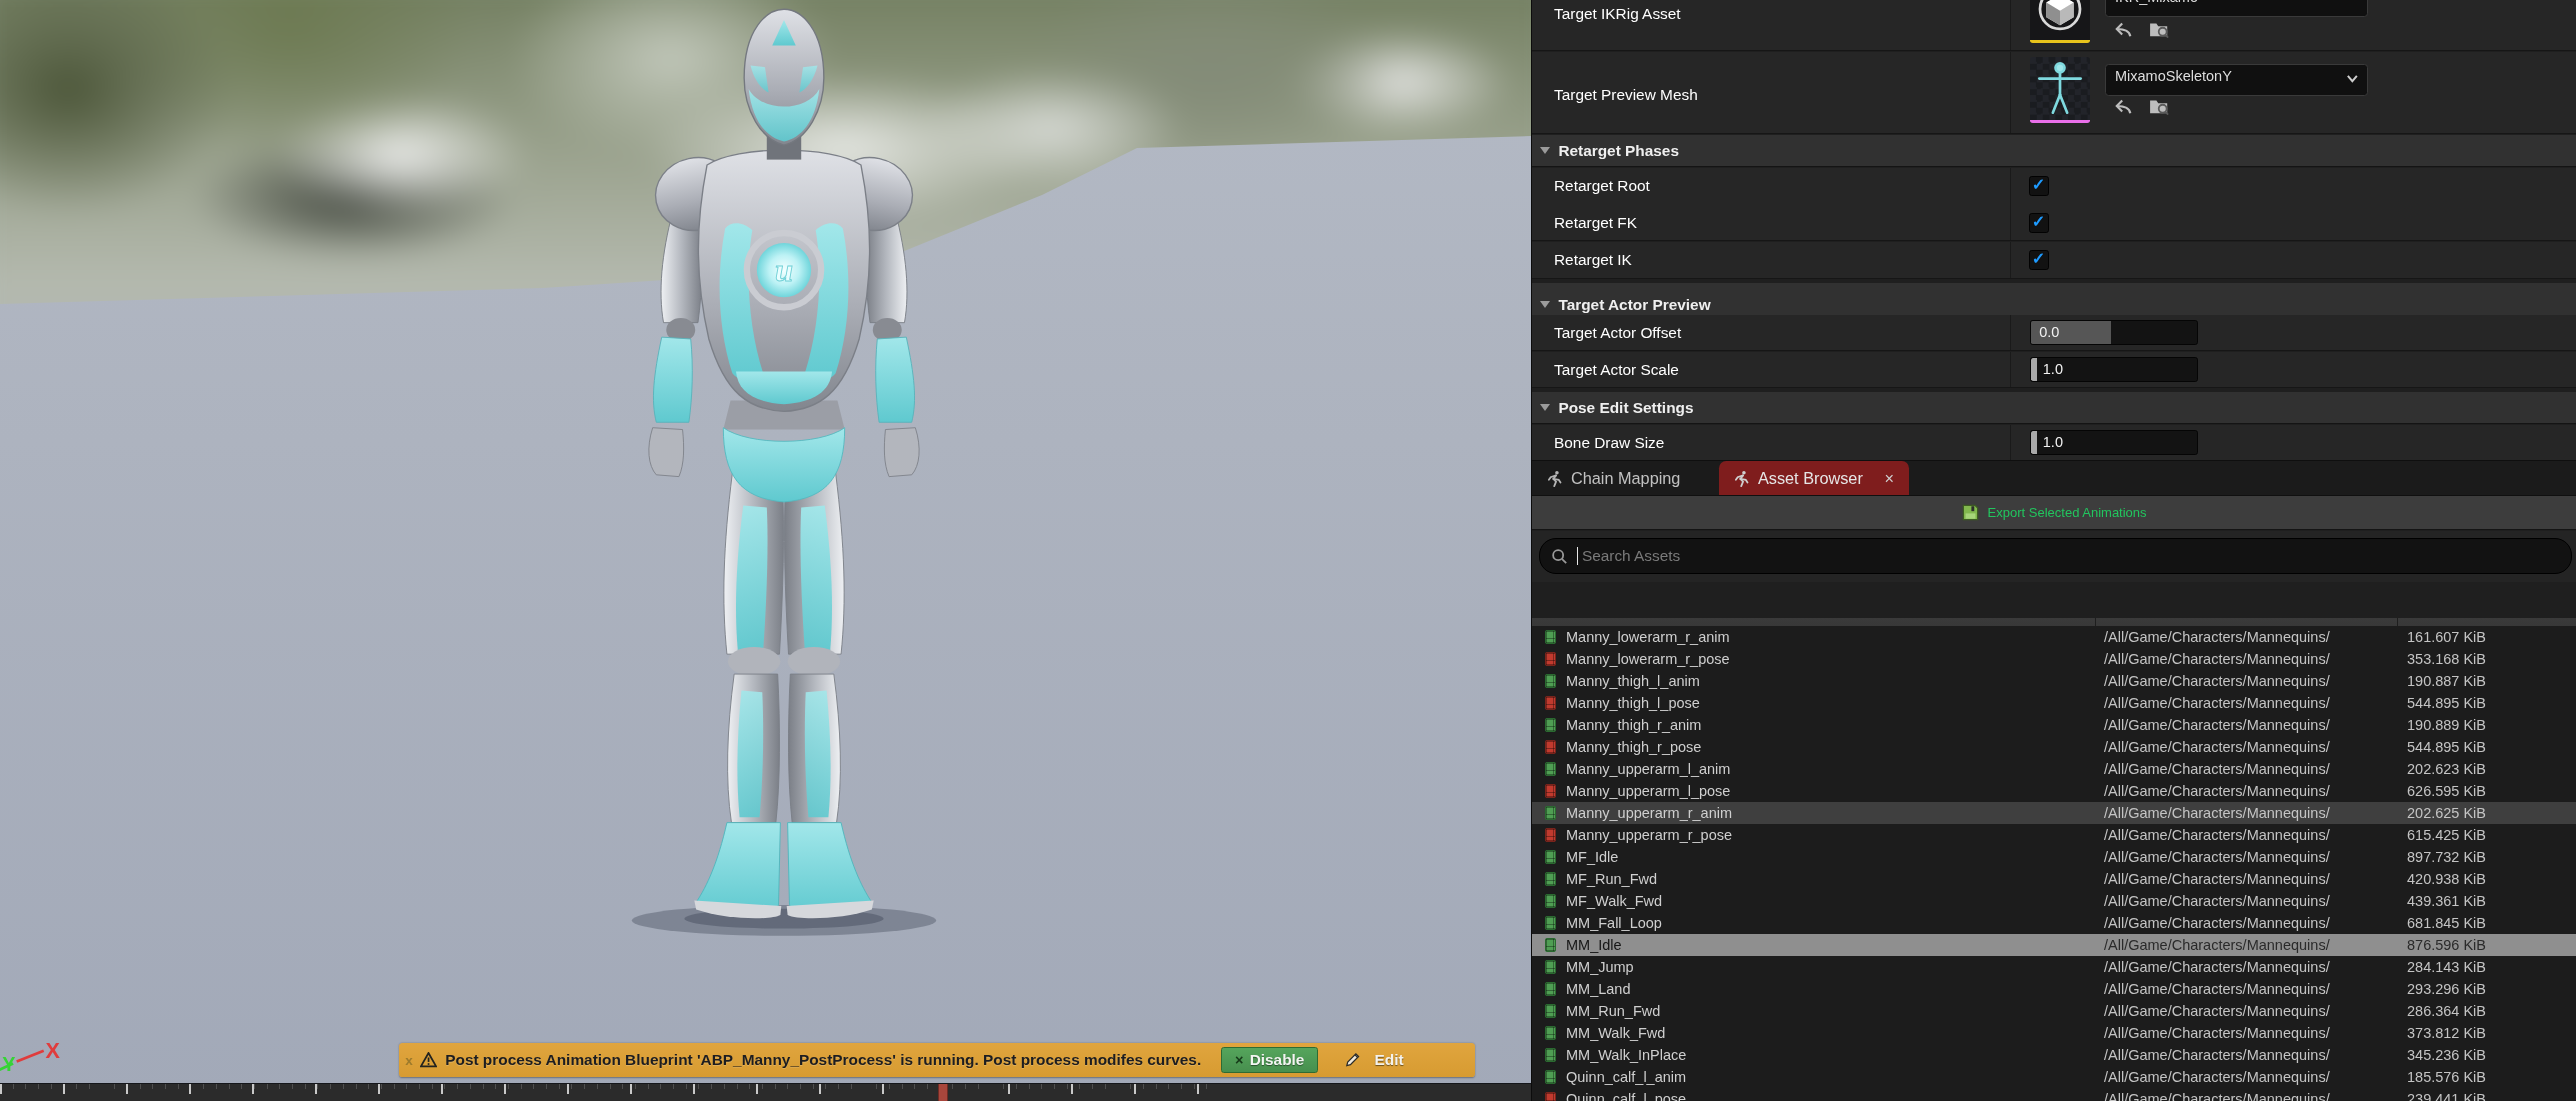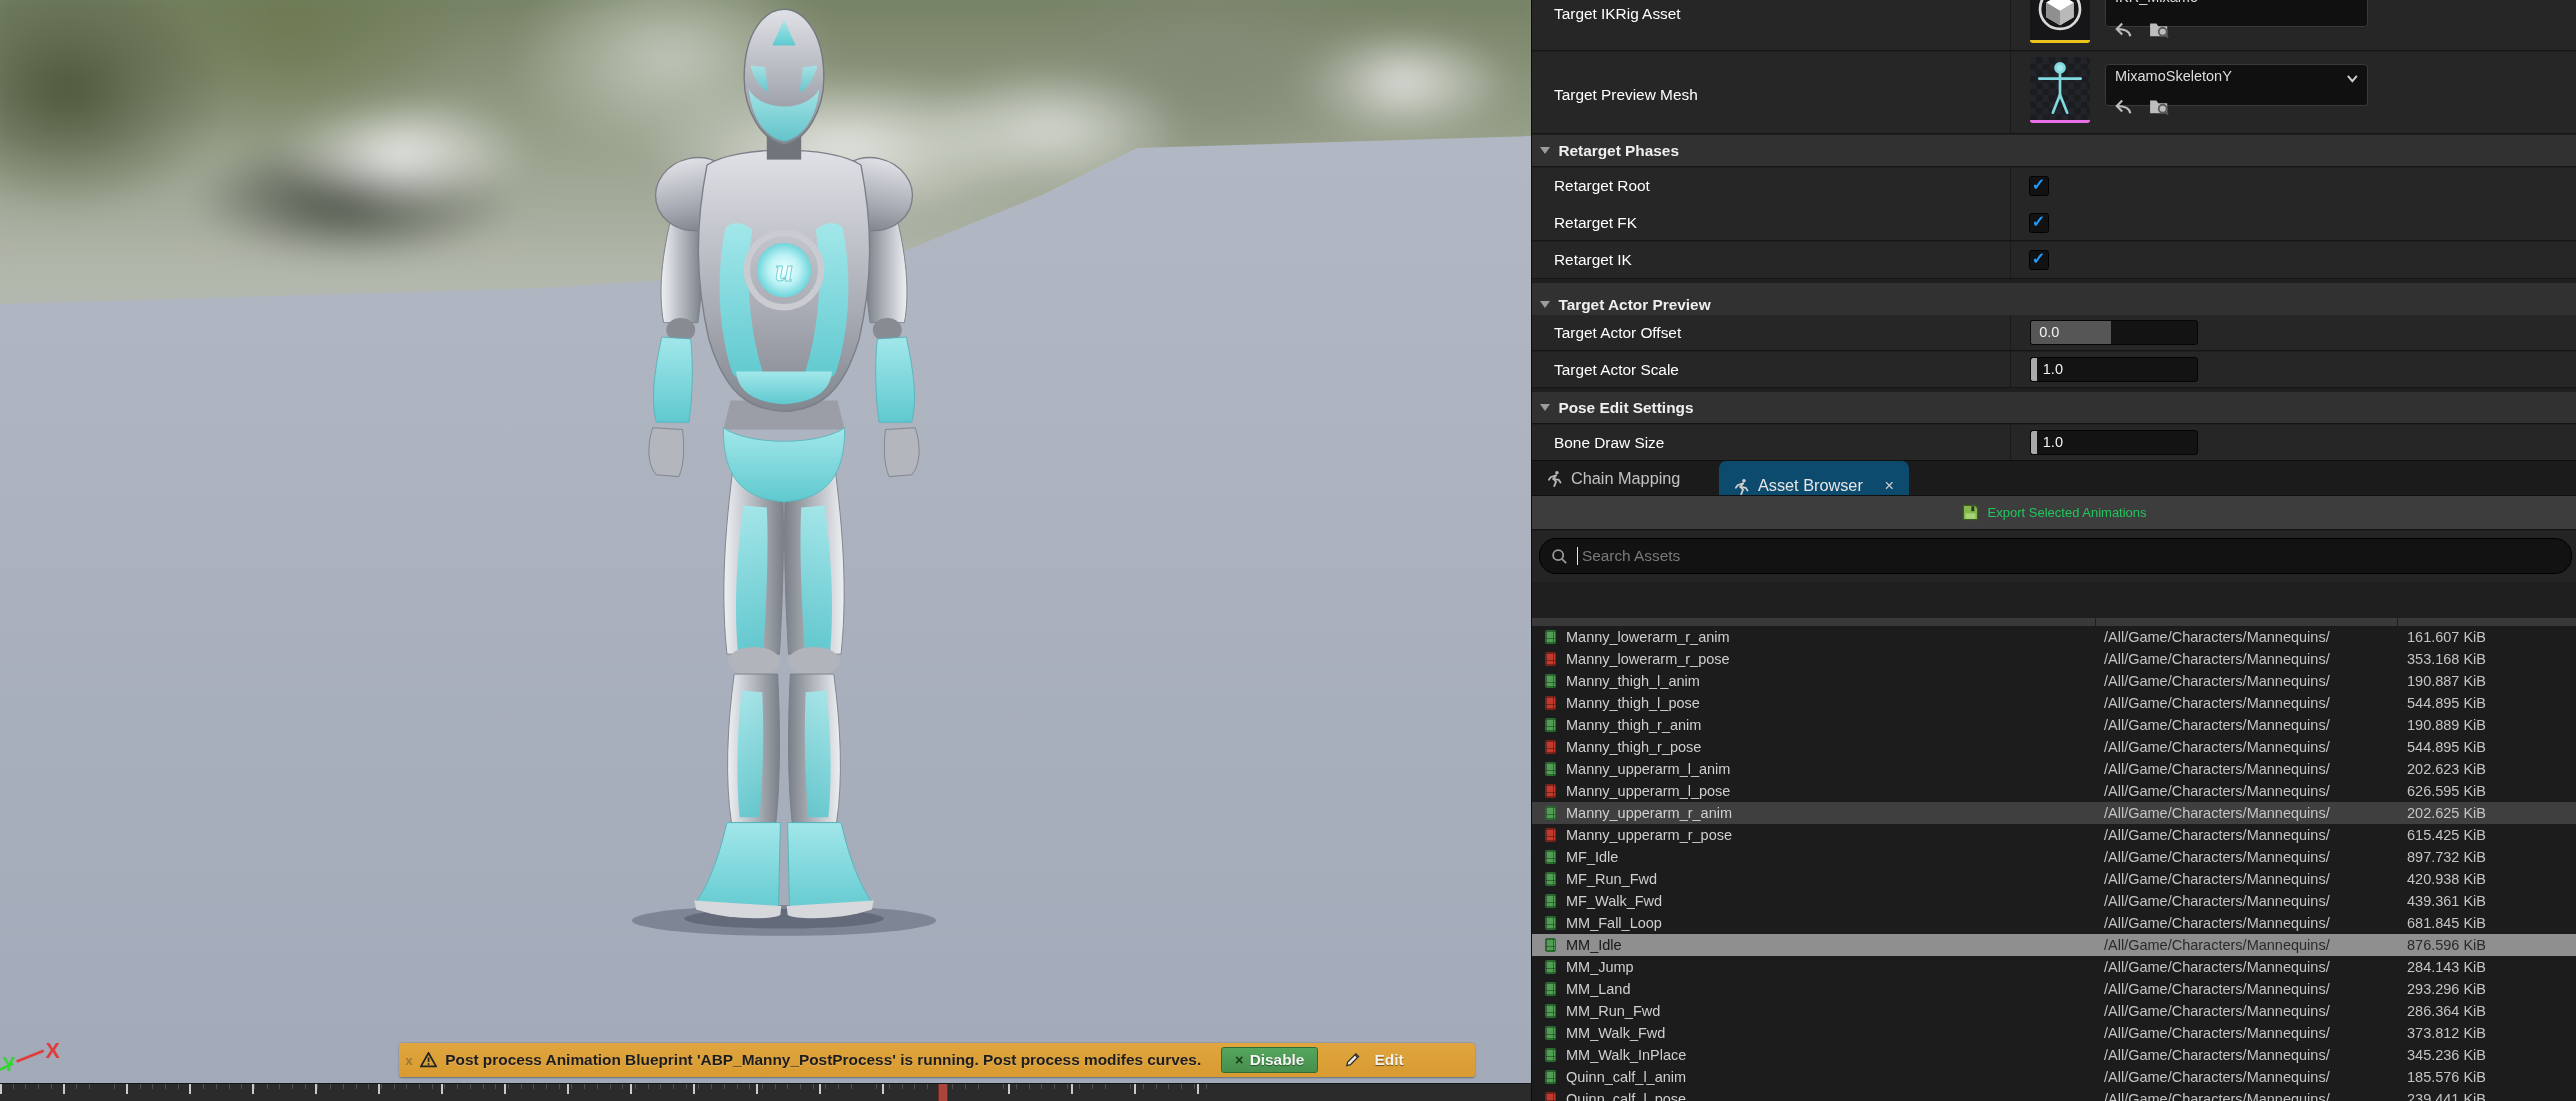--- a/index.html
+++ b/index.html
@@ -51,31 +51,31 @@
   .dlabel{position:absolute;left:22px;color:#ffffff;font-size:15.4px;}
   .cat{position:absolute;left:0;width:1045px;background:#313131;border-bottom:0.9px solid #141414;display:flex;align-items:center;box-sizing:border-box;}
   .cat .tri{width:0;height:0;border-left:5.4px solid transparent;border-right:5.4px solid transparent;border-top:7.2px solid #9b9b9b;margin:0 8.2px 0 8.2px;}
   .cat .ctitle{color:#efefef;font-weight:bold;font-size:15.4px;}
   .checkbox{position:absolute;left:497px;width:18px;height:18px;background:#121212;border:0.9px solid #020202;border-radius:2.7px;}
   .checkbox .check{position:absolute;left:1.8px;top:-1.8px;color:#1e9bff;font-size:16.3px;font-weight:bold;}
   .spin{position:absolute;left:498px;width:168px;height:24.5px;background:#131313;border:0.9px solid #050505;border-radius:2.7px;box-sizing:border-box;overflow:hidden;}
   .spin .fill{position:absolute;left:0;top:0;height:100%;background:#565656;}
   .spin .grip{position:absolute;left:0;top:0;width:6.3px;height:100%;background:#a9a9a9;border-radius:1.8px 0 0 1.8px;}
   .spin .val{position:absolute;left:8.2px;top:2.7px;color:#f2f2f2;font-size:14.5px;}
-  .combo{position:absolute;left:573px;width:263px;height:42px;background:#101010;border:0.9px solid #3a3a3a;border-radius:3.6px;box-sizing:border-box;}
+  .combo{position:absolute;left:573px;width:263px;height:32px;background:#101010;border:0.9px solid #3a3a3a;border-radius:3.6px;box-sizing:border-box;}
   .combo .cval{position:absolute;left:9px;top:3.6px;color:#dedede;font-size:14.5px;}
   .combo .chev{position:absolute;right:8.2px;top:5.4px;}
   .thumb{position:absolute;left:498px;width:60px;background:#161618;border-radius:2.7px;overflow:hidden;}
   .thumb .ubar{position:absolute;left:0;bottom:0;width:100%;height:3.6px;}
   .iconbtns{position:absolute;left:580px;display:flex;gap:12.7px;}
   .iconbtn{width:23.5px;height:22px;display:flex;align-items:center;justify-content:center;}
   
   .tabbar{position:absolute;left:0;top:460px;width:1045px;height:34px;background:#1b1b1b;border-top:1.8px solid #0f0f0f;}
   .tab{position:absolute;top:0;height:34px;display:flex;align-items:center;gap:9px;padding:0 14.5px;color:#c2c2c2;font-size:16.3px;}
-  .tab.active{background:#0c4a6e;border-radius:7.2px 7.2px 0 0;color:#e6e6e6;align-items:flex-end;}
+  .tab.active{background:#7f1d1d;border-radius:7.2px 7.2px 0 0;color:#e6e6e6;}
   .tab .closex{color:#cfcfcf;font-size:16.3px;margin-left:12.7px;}
   .exportbar{position:absolute;left:0;top:495px;width:1045px;height:35px;background:#3d3d3d;border-top:0.9px solid #101010;border-bottom:0.9px solid #141414;
     display:flex;align-items:center;justify-content:center;gap:8.2px;box-sizing:border-box;}
   .exportbar .lbl{color:#22c55e;font-size:13px;}
   
   .searchwrap{position:absolute;left:0;top:531px;width:1045px;height:51px;background:#242424;}
   .searchbox{position:absolute;left:7.2px;top:7.2px;right:5.4px;height:34px;background:#121212;border:0.9px solid #000;border-radius:17px;display:flex;align-items:center;}
   .searchbox svg{margin:0 9px 0 11px;}
   .caret{width:0.9px;height:18px;background:#e8e8e8;margin-right:1.8px;}
   .search-input{background:transparent;border:none;outline:none;color:#dadada;font-size:15.4px;width:815px;font-family:"Liberation Sans",sans-serif;}

